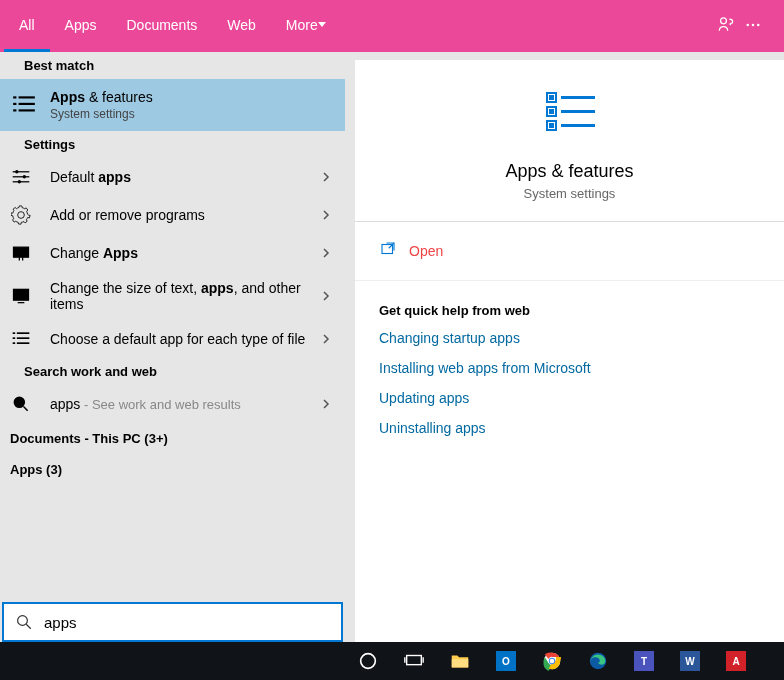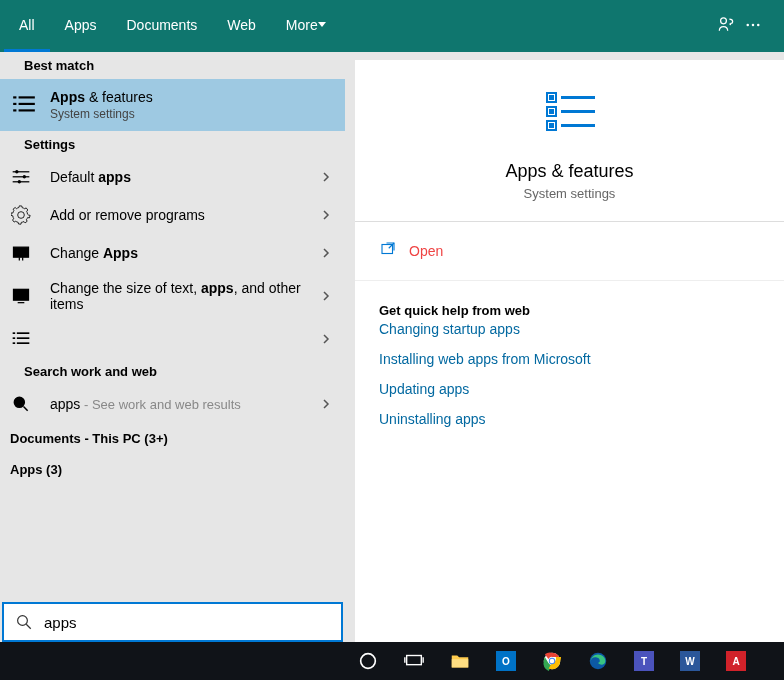--- a/index.html
+++ b/index.html
@@ -1,19 +1,19 @@
 <!DOCTYPE html>
 <html><head>
 <meta charset="utf-8">
 <style>
 *{margin:0;padding:0;box-sizing:border-box;font-family:"Segoe UI",sans-serif}
 body{width:784px;height:680px;background:#e6e6e6;position:relative;overflow:hidden}
 
 
-.tabs{height:52px;background:#0f766e;display:flex;align-items:center;padding:0 4px;color:#fff;font-size:14px}
+.tabs{height:52px;background:#ec4899;display:flex;align-items:center;padding:0 4px;color:#fff;font-size:14px}
 .tab{padding:0 15px;height:52px;display:flex;align-items:center;cursor:pointer;border-bottom:3px solid transparent}
 .tab.active{border-bottom-color:#0078d4;color:#fff;font-weight:400}
 .tab.more{gap:0}
 .tab .caret{width:0;height:0;border-left:4px solid transparent;border-right:4px solid transparent;border-top:5px solid #fff}
 .tabs-right{margin-left:auto;display:flex;gap:8px;align-items:center;padding-right:18px}
 .feedback-icon,.ell{color:#fff;cursor:pointer}
 
 
 .main{position:absolute;top:52px;left:0;right:0;bottom:38px;display:flex}
 .left{width:345px;background:#e6e6e6;overflow:hidden;display:flex;flex-direction:column}
@@ -45,21 +45,21 @@
 
 .hero{display:flex;flex-direction:column;align-items:center;padding:25px 0 20px;border-bottom:1px solid #ddd}
 .hero-ic{width:70px;height:60px;display:flex;align-items:center;justify-content:center;margin-bottom:10px}
 .hero-ic svg{width:70px;height:52px}
 .hero h2{font-size:18px;font-weight:400;color:#000;margin-top:6px}
 .hero .sub{font-size:13px;color:#666;margin-top:4px}
 .open-row{display:flex;align-items:center;gap:12px;padding:18px 24px;border-bottom:1px solid #eee;cursor:pointer}
 .open-row .oic svg{width:18px;height:18px;fill:none;stroke:#0078d4;stroke-width:1.5}
 .open-row .ol{font-size:14px;color:#ef4444}
 .help{padding:22px 24px}
-.help h3{font-size:13px;font-weight:600;color:#000;margin-bottom:3px}
+.help h3{font-size:13px;font-weight:600;color:#000;margin-bottom:12px}
 .hl{font-size:14px;color:#0369a1;margin-bottom:14px;cursor:pointer}
 
 
 .search-wrap{position:absolute;left:2px;bottom:38px;width:341px;height:40px;background:#fff;border:2.5px solid #0078d4;display:flex;align-items:center;z-index:5}
 .search-wrap .sic{width:40px;display:flex;align-items:center;justify-content:center}
 .search-wrap .sic svg{width:18px;height:18px;fill:none;stroke:#333;stroke-width:1.6}
 .search-wrap input{border:none;outline:none;flex:1;font-size:15px;color:#000;background:transparent}
 
 
 .taskbar{position:absolute;left:0;right:0;bottom:0;height:38px;background:#101318;display:flex;align-items:center}
@@ -186,20 +186,21 @@
       <div class="ic">
           <svg viewBox="0 0 24 24">
             <rect x="2" y="4" width="3" height="2"></rect>
             <rect x="7" y="4" width="15" height="2"></rect>
             <rect x="2" y="10" width="3" height="2"></rect>
             <rect x="7" y="10" width="15" height="2"></rect>
             <rect x="2" y="16" width="3" height="2"></rect>
             <rect x="7" y="16" width="15" height="2"></rect>
           </svg>
         </div>
+      <div class="lbl"><span>Choose a default app for each type of file</span></div>
       <div class="chev"><svg viewBox="0 0 10 10">
             <path d="M3 1l4 4-4 4" fill="none" stroke="#555" stroke-width="1.5"></path>
           </svg></div>
     </div>
 
     <div class="section-label">Search work and web</div>
 
     <div class="row sw-row">
       <div class="ic">
           <svg viewBox="0 0 24 24" fill="none" stroke="#000" stroke-width="1.8">

